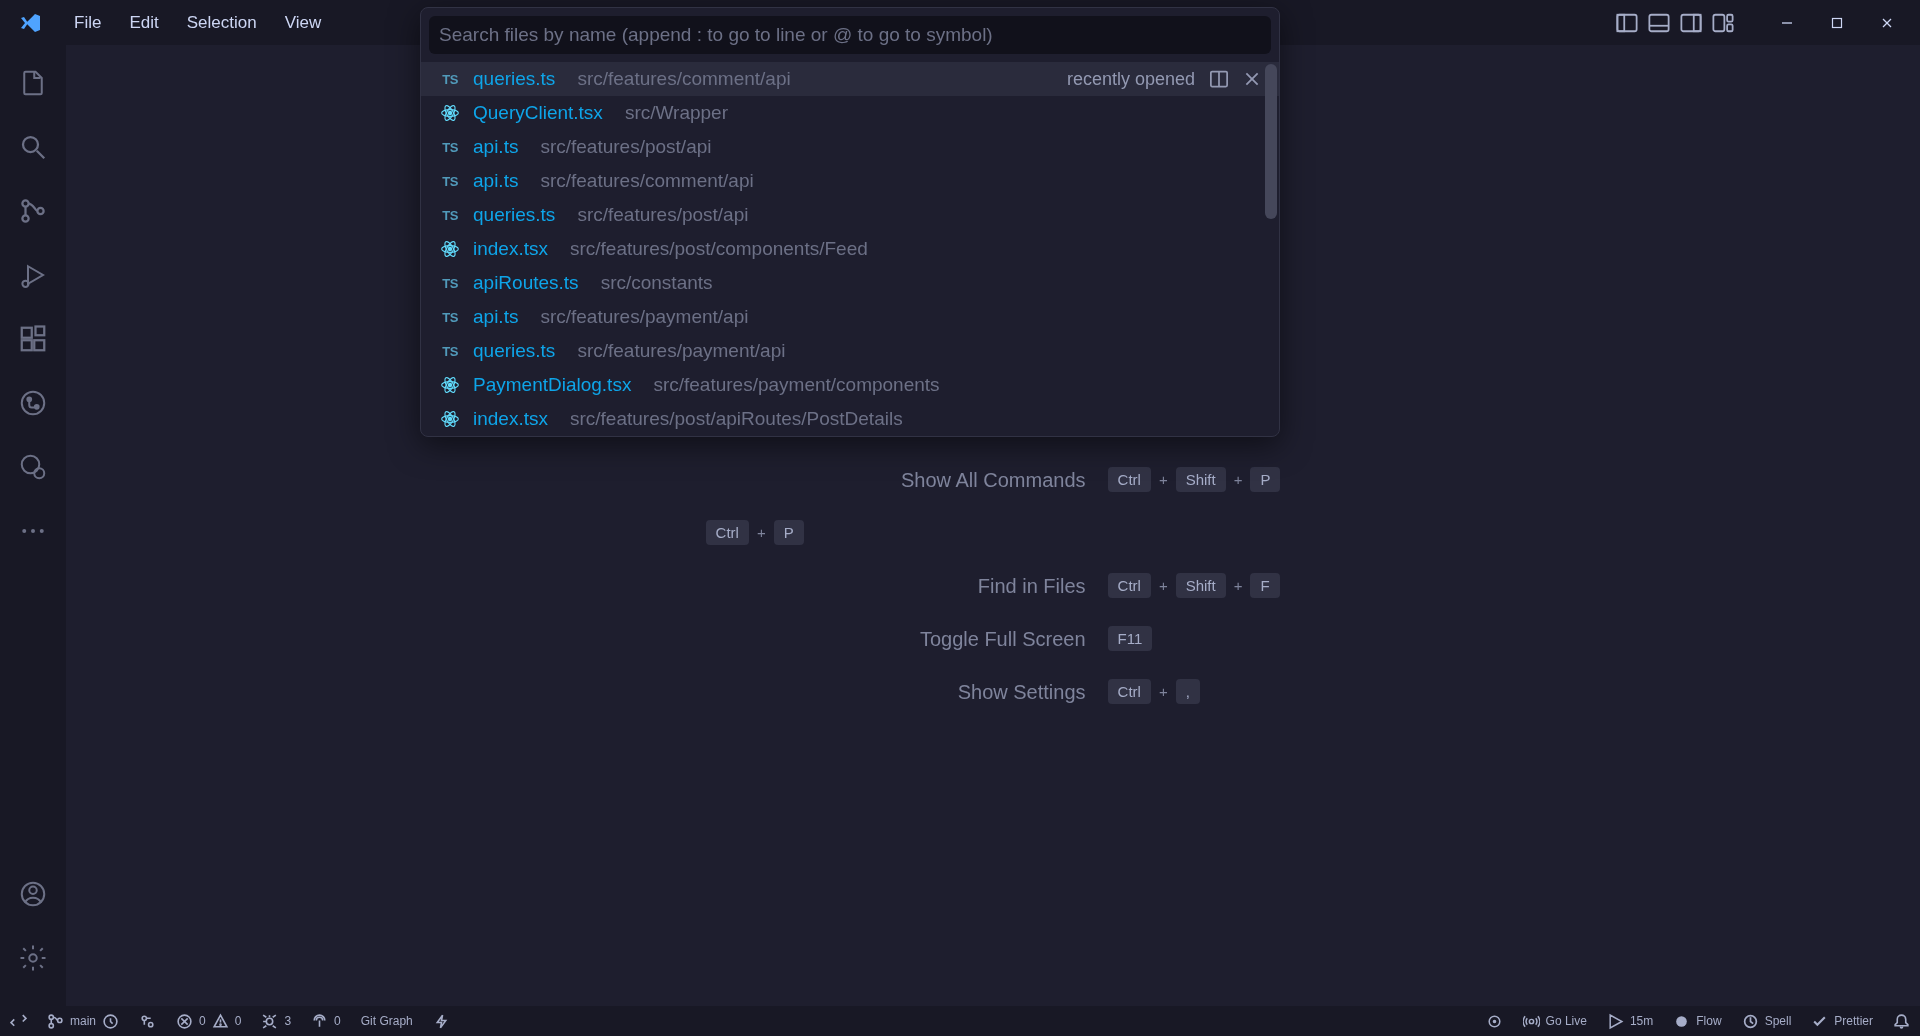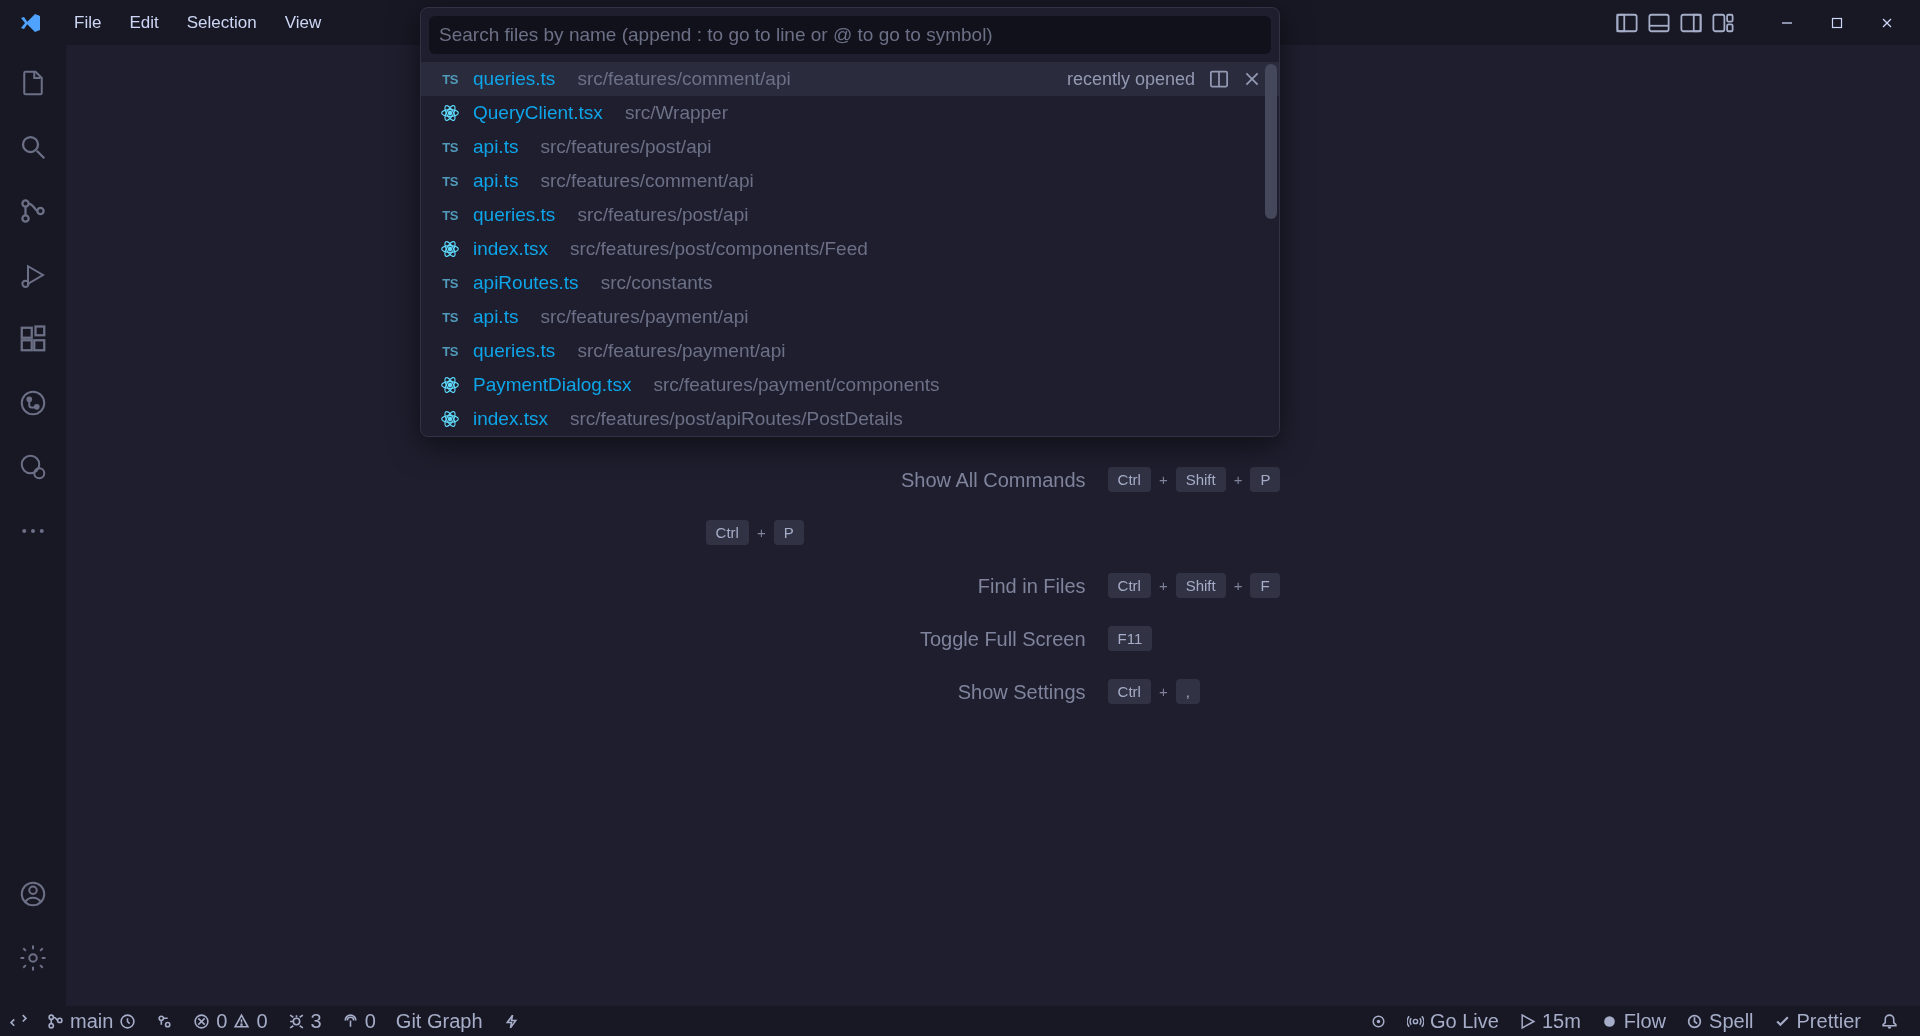--- a/index.html
+++ b/index.html
@@ -201,26 +201,26 @@
   border-radius: 6px;
 }
 
 .statusbar {
   position: absolute;
   left: 0; right: 0; bottom: 0;
   height: 30px;
   background: #181825;
   display: flex;
   align-items: center;
-  font-size: 20px;
+  font-size: 12px;
   color: #a6adc8;
   padding: 0 0;
 }
 .status-left { display: flex; align-items: center; }
-.status-right { margin-left: auto; display: flex; align-items: center; padding-right: 12px;}
+.status-right { margin-left: auto; display: flex; align-items: center; padding-right: 0;}
 .status-item {
   display: flex;
   align-items: center;
   padding: 0 10px;
   height: 30px;
   cursor: pointer;
   gap: 6px;
 }
 .status-item.remote {
   background: #89b4fa00;

